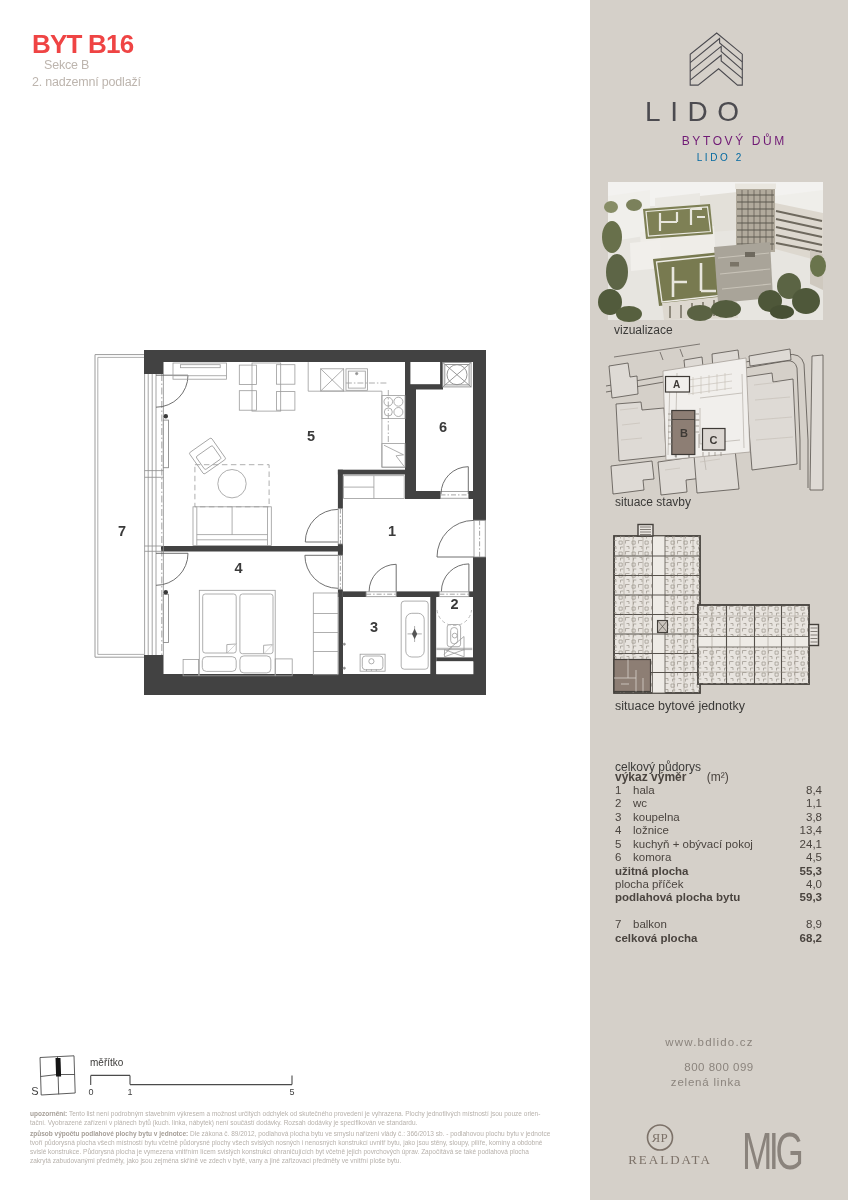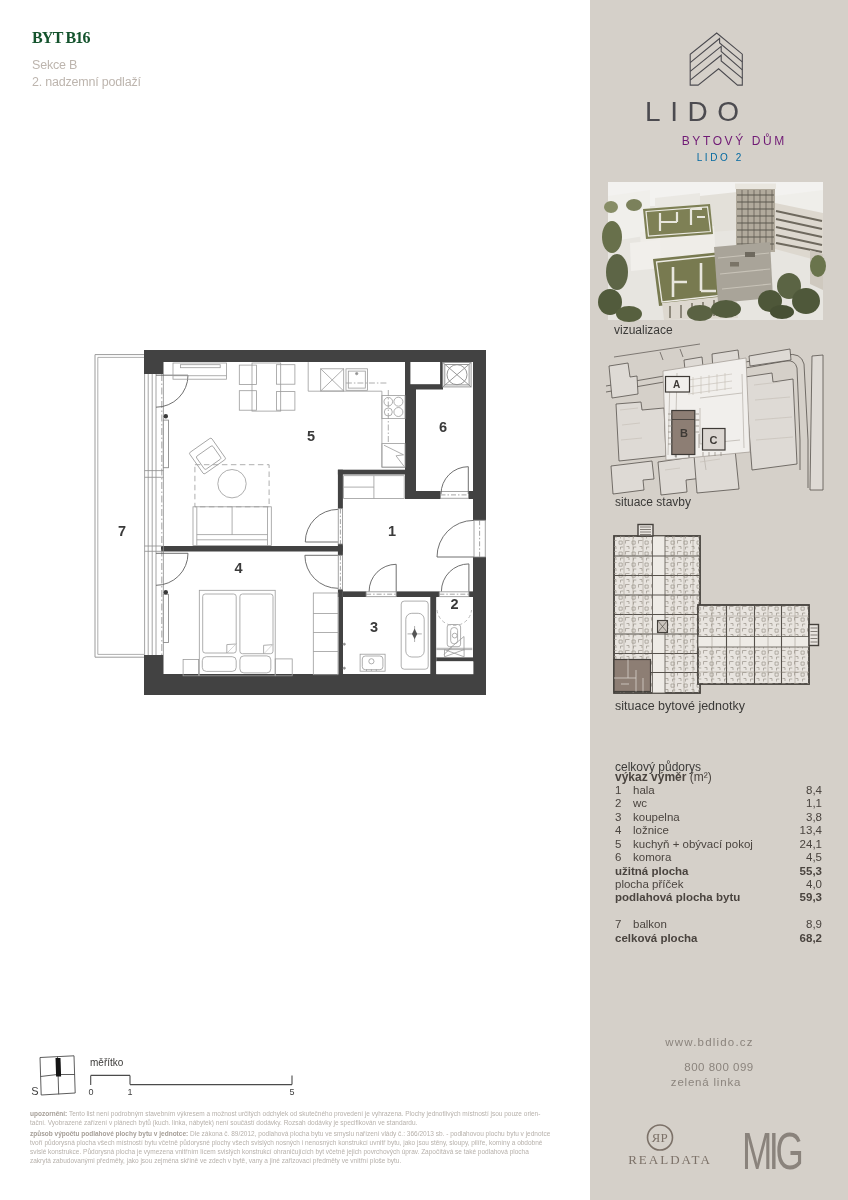--- a/index.html
+++ b/index.html
@@ -1,32 +1,32 @@
 <!DOCTYPE html>
 <html><head>
 <meta charset="utf-8">
 <style>
   html,body{margin:0;padding:0;}
   body{width:848px;height:1200px;background:#fff;font-family:"Liberation Sans",sans-serif;position:relative;overflow:hidden;}
   .abs{position:absolute;}
   .sidebar{left:590px;top:0;width:258px;height:1200px;background:#d5d0c9;}
-  .title{left:32px;top:29px;font-size:16px;font-weight:bold;color:#14532d;letter-spacing:-0.8px;font-family:Liberation Serif, serif;}
-  .sub1{left:32px;top:58px;font-size:12.5px;color:#bdb5ae;letter-spacing:-0.2px;}
+  .title{left:32px;top:29px;font-size:26px;font-weight:bold;color:#ef4444;letter-spacing:-0.8px;}
+  .sub1{left:44px;top:58px;font-size:12.5px;color:#bdb5ae;letter-spacing:-0.2px;}
   .sub2{left:32px;top:75px;font-size:12.5px;color:#bdb5ae;letter-spacing:-0.2px;}
   .lido{left:590px;top:96px;width:204px;text-align:center;font-size:28px;color:#4c4b50;letter-spacing:9.5px;text-indent:9.5px;}
   .bytovy{left:590px;top:134px;width:286px;text-align:center;font-size:12px;color:#701a75;letter-spacing:2.6px;text-indent:2.6px;}
   .lido2{left:590px;top:152px;width:258px;text-align:center;font-size:10px;color:#0369a1;letter-spacing:2.6px;text-indent:2.6px;}
   .lbl{font-weight:normal;color:#3b3a38;font-size:12px;}
   .viz{left:614px;top:323px;}
   .sitstav{left:615px;top:495px;}
   .sitbyt{left:615px;top:699px;font-size:12.5px;color:#3b3a38;}
   .celk{left:615px;top:712px;margin-top:48px;}
   .tbl{left:615px;top:770.5px;width:207px;font-size:11.5px;color:#4a443f;line-height:13.45px;}
   .tbl .hd{font-weight:bold;font-size:12px;}
-  .tbl .hd .m2{font-weight:normal;}
+  .tbl .hd .m2{font-weight:normal;margin-left:17px;}
   .row{position:relative;height:13.45px;}
   .row .n{position:absolute;left:0;}
   .row .nm{position:absolute;left:18px;}
   .row .v{position:absolute;right:0;}
   .b{font-weight:bold;}
   .www{left:590px;top:1036px;width:239px;text-align:center;font-size:11.5px;color:#8b847d;letter-spacing:1.2px;}
   .tel{left:590px;top:1061px;width:258px;text-align:center;font-size:11.5px;color:#8b847d;letter-spacing:0.5px;}
   .zel{left:590px;top:1076px;width:232px;text-align:center;font-size:11.5px;color:#8b847d;letter-spacing:0.8px;}
   .realdata{left:610px;top:1152px;width:120px;text-align:center;font-family:"Liberation Serif",serif;font-size:13px;color:#7c7168;letter-spacing:2px;}
   .mig{left:742px;top:1121px;font-size:52px;color:#8a837c;font-family:"Liberation Sans",sans-serif;transform:scaleX(0.70);transform-origin:0 0;letter-spacing:-5px;font-weight:normal;}

